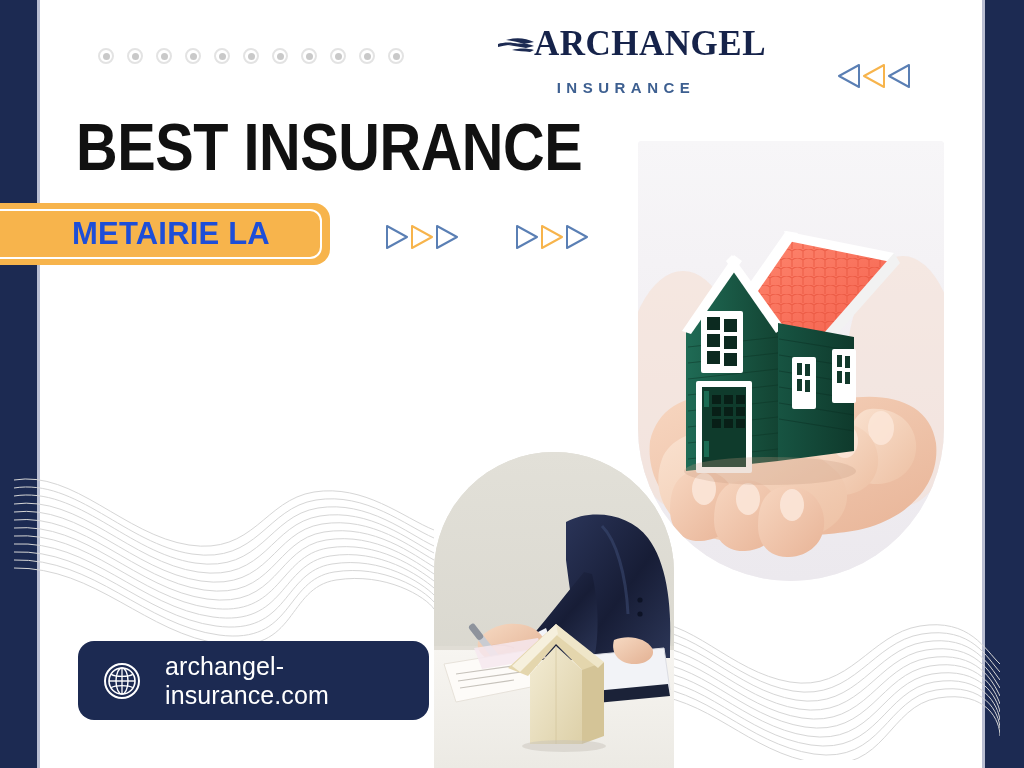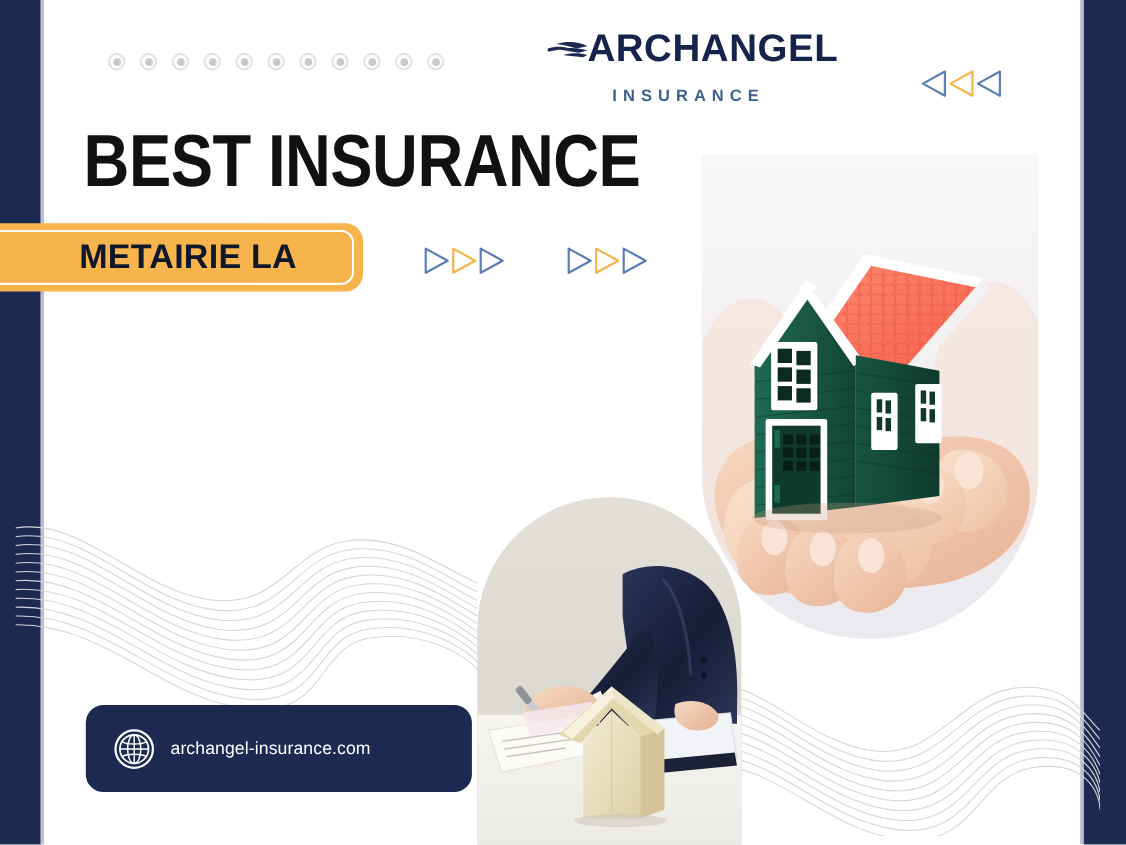--- a/index.html
+++ b/index.html
@@ -38,21 +38,21 @@
   }
 
   
   #logo-block {
     position:absolute; left:496px; top:26px;
     width:230px; text-align:center;
   }
   #logo-row { display:flex; align-items:center; justify-content:flex-start; }
   #wing-icon { width:40px; height:26px; flex:0 0 auto; margin-right:-2px; margin-top:4px; }
   #logo-word {
-    font-family:Liberation Sans, sans-serif;
+    font-family:Liberation Serif, serif;
     font-size:35px; font-weight:700; letter-spacing:0.5px;
     color:#16234a; line-height:1; white-space:nowrap;
   }
   #logo-sub {
     font-family:"Liberation Sans", sans-serif;
     font-size:15px; font-weight:700; letter-spacing:5.5px;
     color:#3d5f90; margin-top:18px; margin-left:30px;
   }
 
   
@@ -90,21 +90,21 @@
     position:absolute; left:10px; top:6px; right:8px; bottom:6px;
     border:2px solid #ffffff;
     border-top-right-radius:12px; border-bottom-right-radius:12px;
     border-left:none;
     pointer-events:none;
   }
   #badge-text {
     position:relative; z-index:2;
     margin-left:86px;
     font-family:"Liberation Sans", sans-serif;
-    font-size:31px; font-weight:700; color:#0f172a;
+    font-size:31px; font-weight:700; color:#1d4ed8;
     letter-spacing:0.2px; white-space:nowrap;
   }
 
   
   #body-copy {
     position:absolute; left:77px; top:288px; width:412px;
     font-family:"Liberation Sans", sans-serif;
     font-size:20.5px; line-height:1.47; color:#222222;
   }
 
@@ -136,23 +136,23 @@
   
   #url-bar {
     position:absolute; left:78px; top:641px;
     width:351px; height:79px;
     background:#1c2a52;
     border-radius:16px;
     display:flex; align-items:center;
   }
   #globe-icon { margin-left:25px; width:38px; height:38px; flex:0 0 auto; }
   #url-text {
-    margin-left:14px;
+    margin-left:24px;
     font-family:"Liberation Sans", sans-serif;
-    font-size:16px; color:#ffffff; letter-spacing:0.1px;
+    font-size:25px; color:#ffffff; letter-spacing:0.1px;
   }
 </style>
 </head>
 <body>
 
 <div id="stage">
 
   <div class="side-bar" id="bar-left"></div>
   <div class="bar-hairline" id="hair-left"></div>
   <div class="side-bar" id="bar-right"></div>

